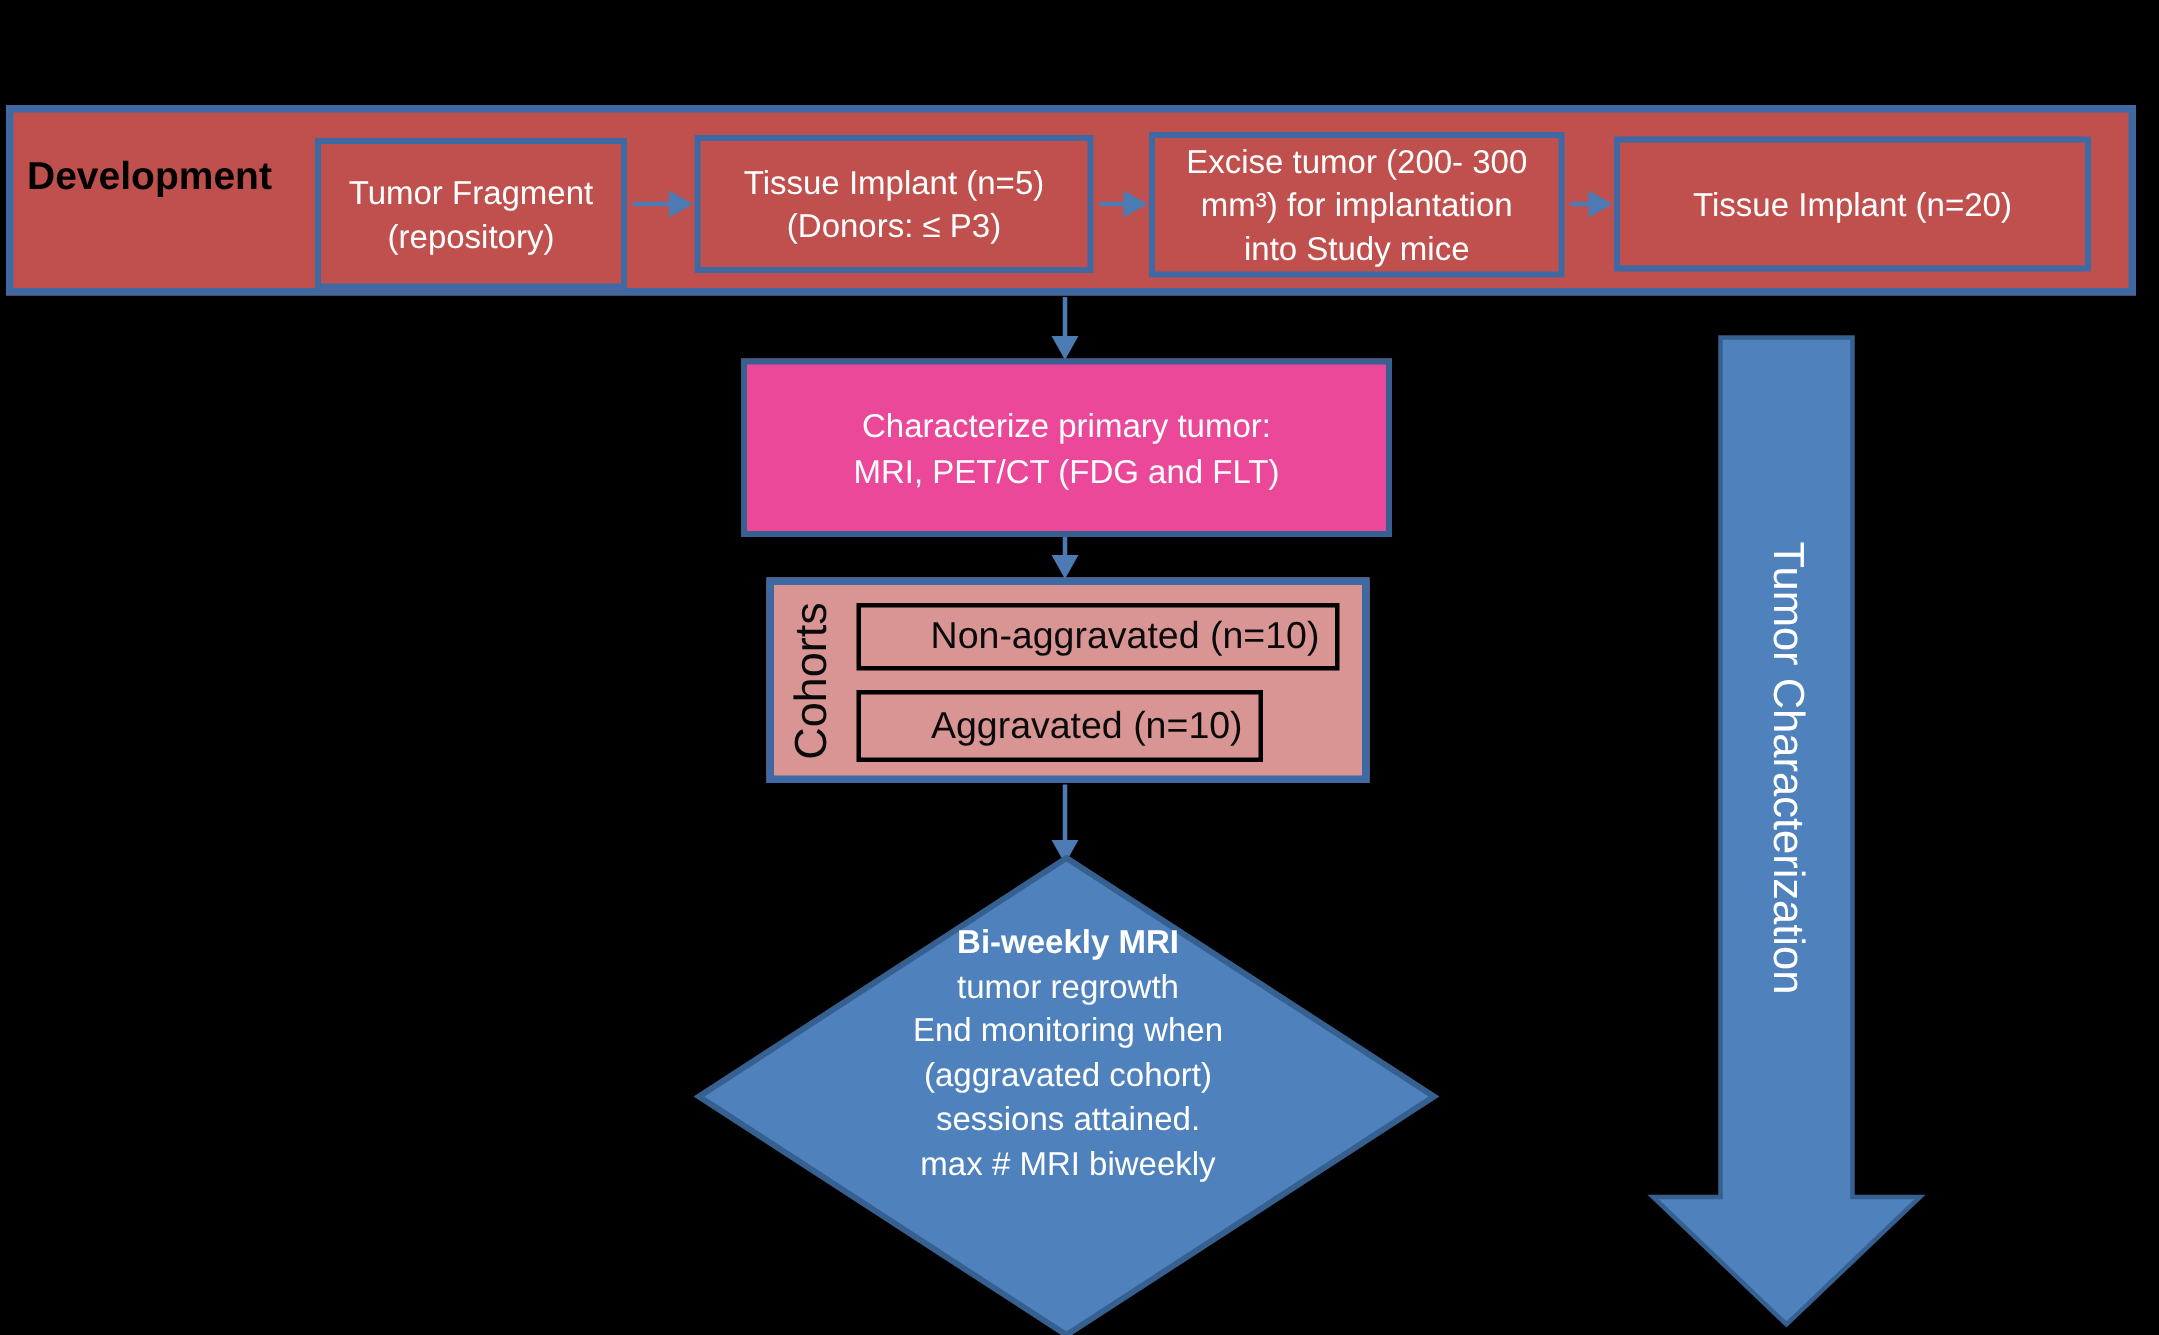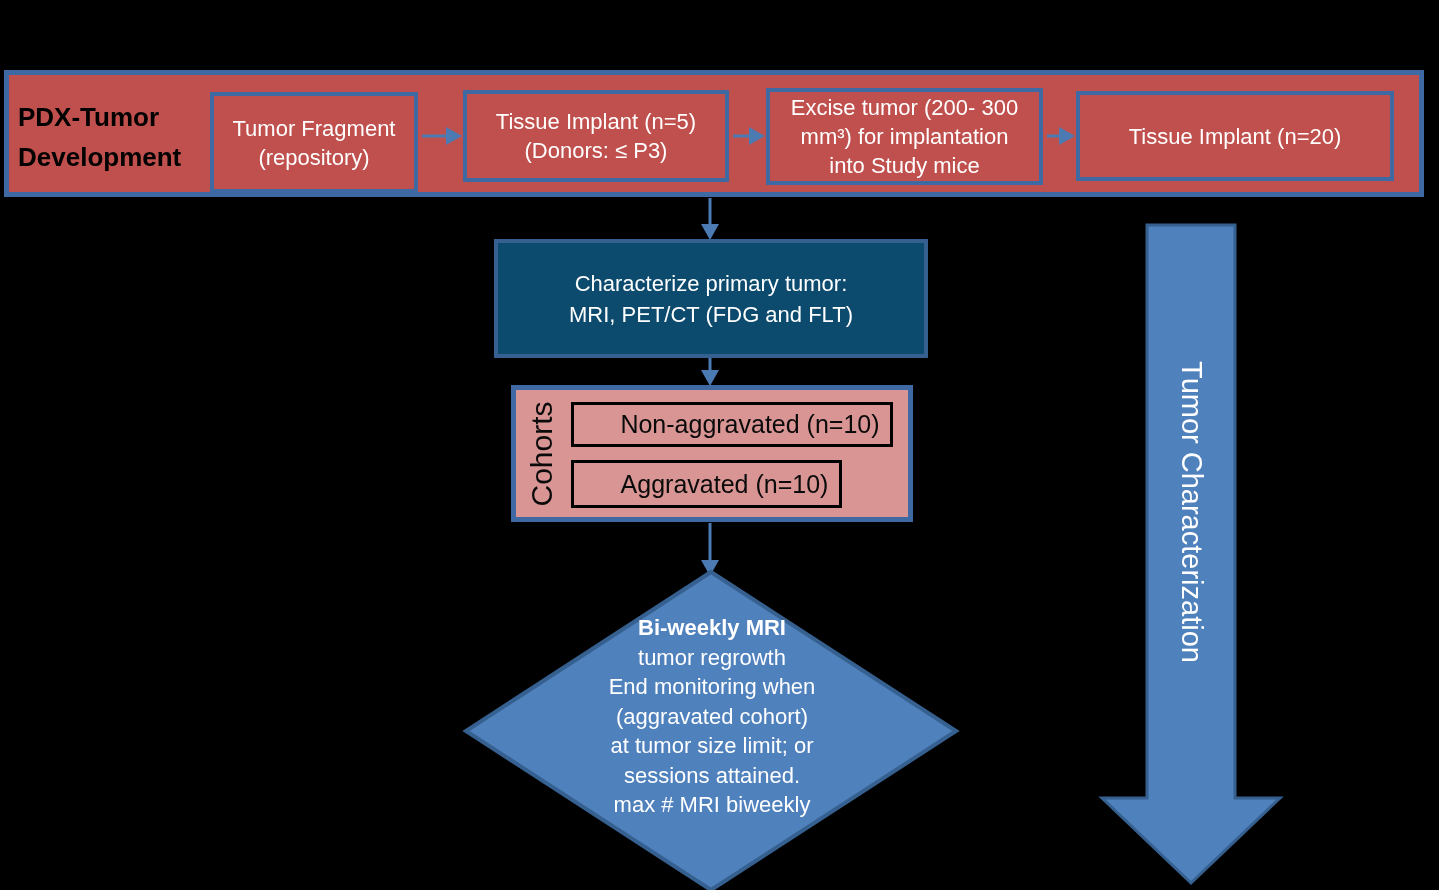--- a/index.html
+++ b/index.html
@@ -36,21 +36,21 @@
     font-size:22px;line-height:29px;
   }
   .box1{left:210px;top:92px;width:208px;height:101px;}
   .box2{left:463px;top:90px;width:266px;height:92px;}
   .box3{left:766px;top:88px;width:277px;height:97px;}
   .box4{left:1076px;top:91px;width:318px;height:90px;}
 
   
   .blue-box{
     left:494px;top:239px;width:434px;height:119px;
-    background:#0c4a6e;
+    background:#ec4899;
     border:4px solid #36608F;
     color:#fff;
     display:flex;flex-direction:column;
     align-items:center;justify-content:center;
     text-align:center;
     font-size:22px;line-height:31px;
   }
 
   
   .cohorts-box{
@@ -104,21 +104,20 @@
   }
 </style>
 </head>
 <body>
 
 <div id="canvas">
 
   <div class="abs banner"></div>
 
   <div class="abs banner-title">
-    <div>PDX-Tumor</div>
     <div>Development</div>
   </div>
 
   <div class="abs red-box box1">
     <div>Tumor Fragment</div>
     <div>(repository)</div>
   </div>
 
   <div class="abs red-box box2">
     <div>Tissue Implant (n=5)</div>
@@ -182,21 +181,20 @@
   </div>
   <div class="abs pink-box pinkB">
     <span>Aggravated (n=10)</span>
   </div>
 
   <div class="abs diamond-text">
     <div class="t-bold">Bi-weekly MRI</div>
     <div>tumor regrowth</div>
     <div>End monitoring when</div>
     <div>(aggravated cohort)</div>
-    <div>at tumor size limit; or</div>
     <div>sessions attained.</div>
     <div>max # MRI biweekly</div>
   </div>
 
   <div class="abs side-arrow-label">
     <span>Tumor Characterization</span>
   </div>
 
 </div>
 

